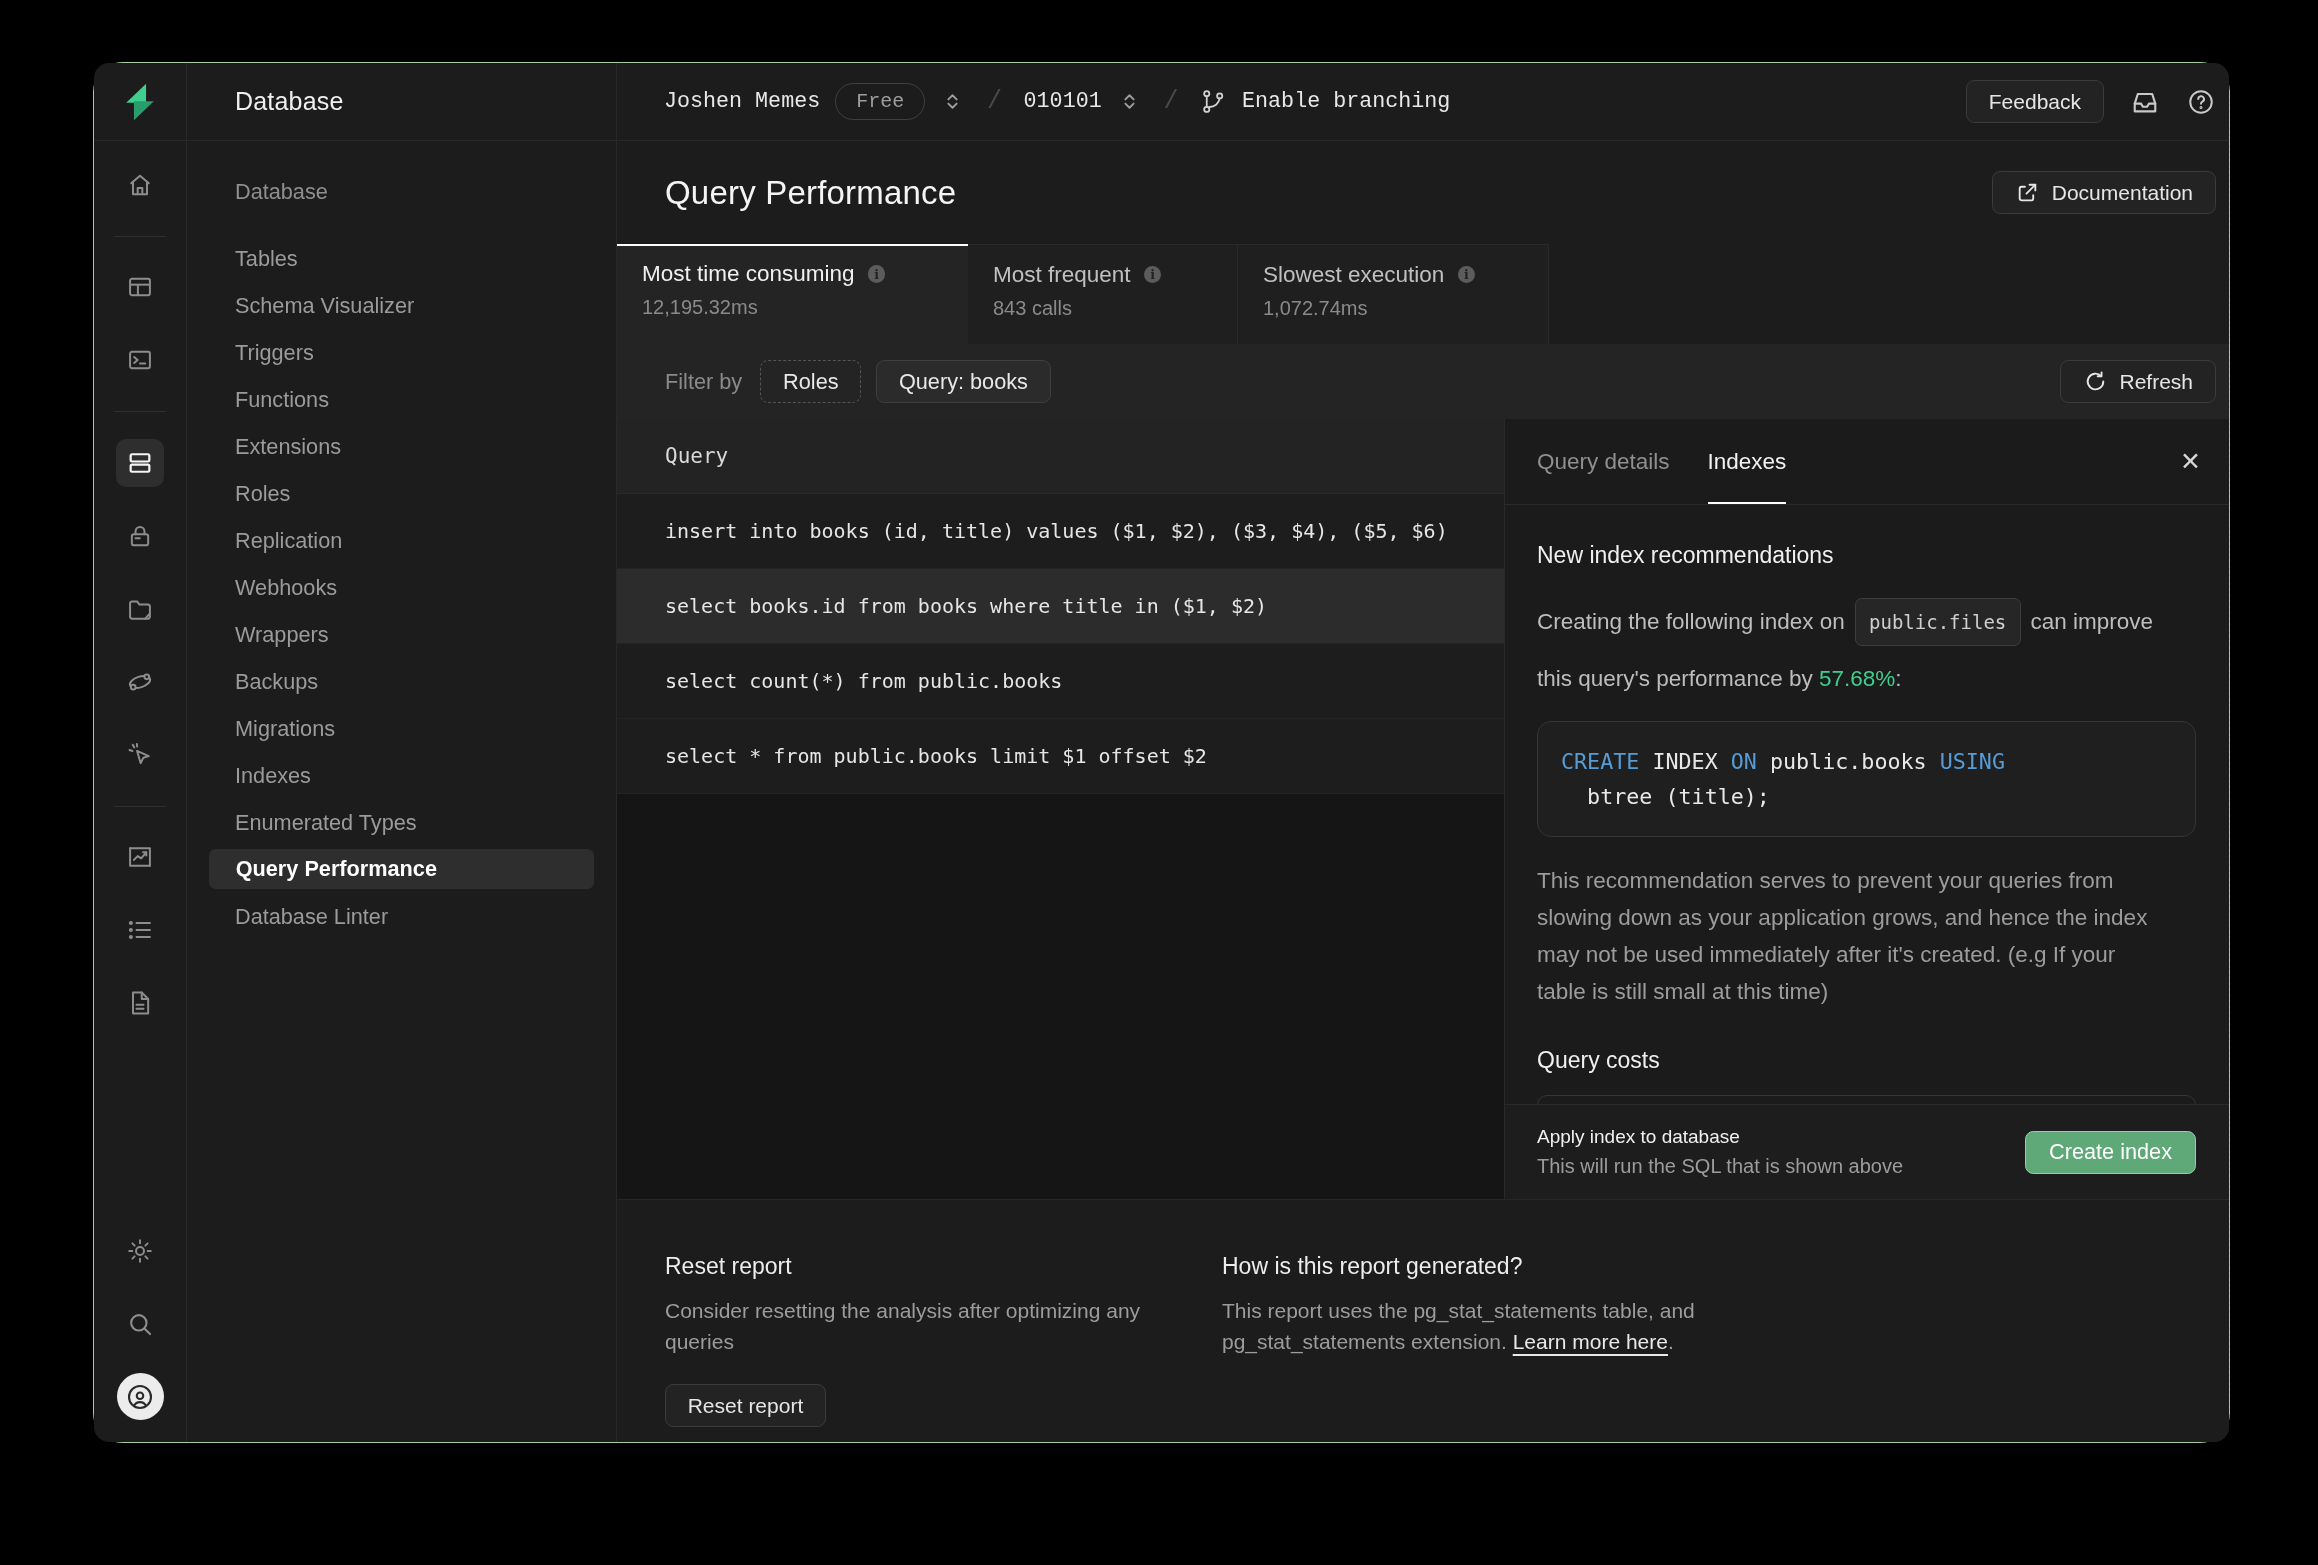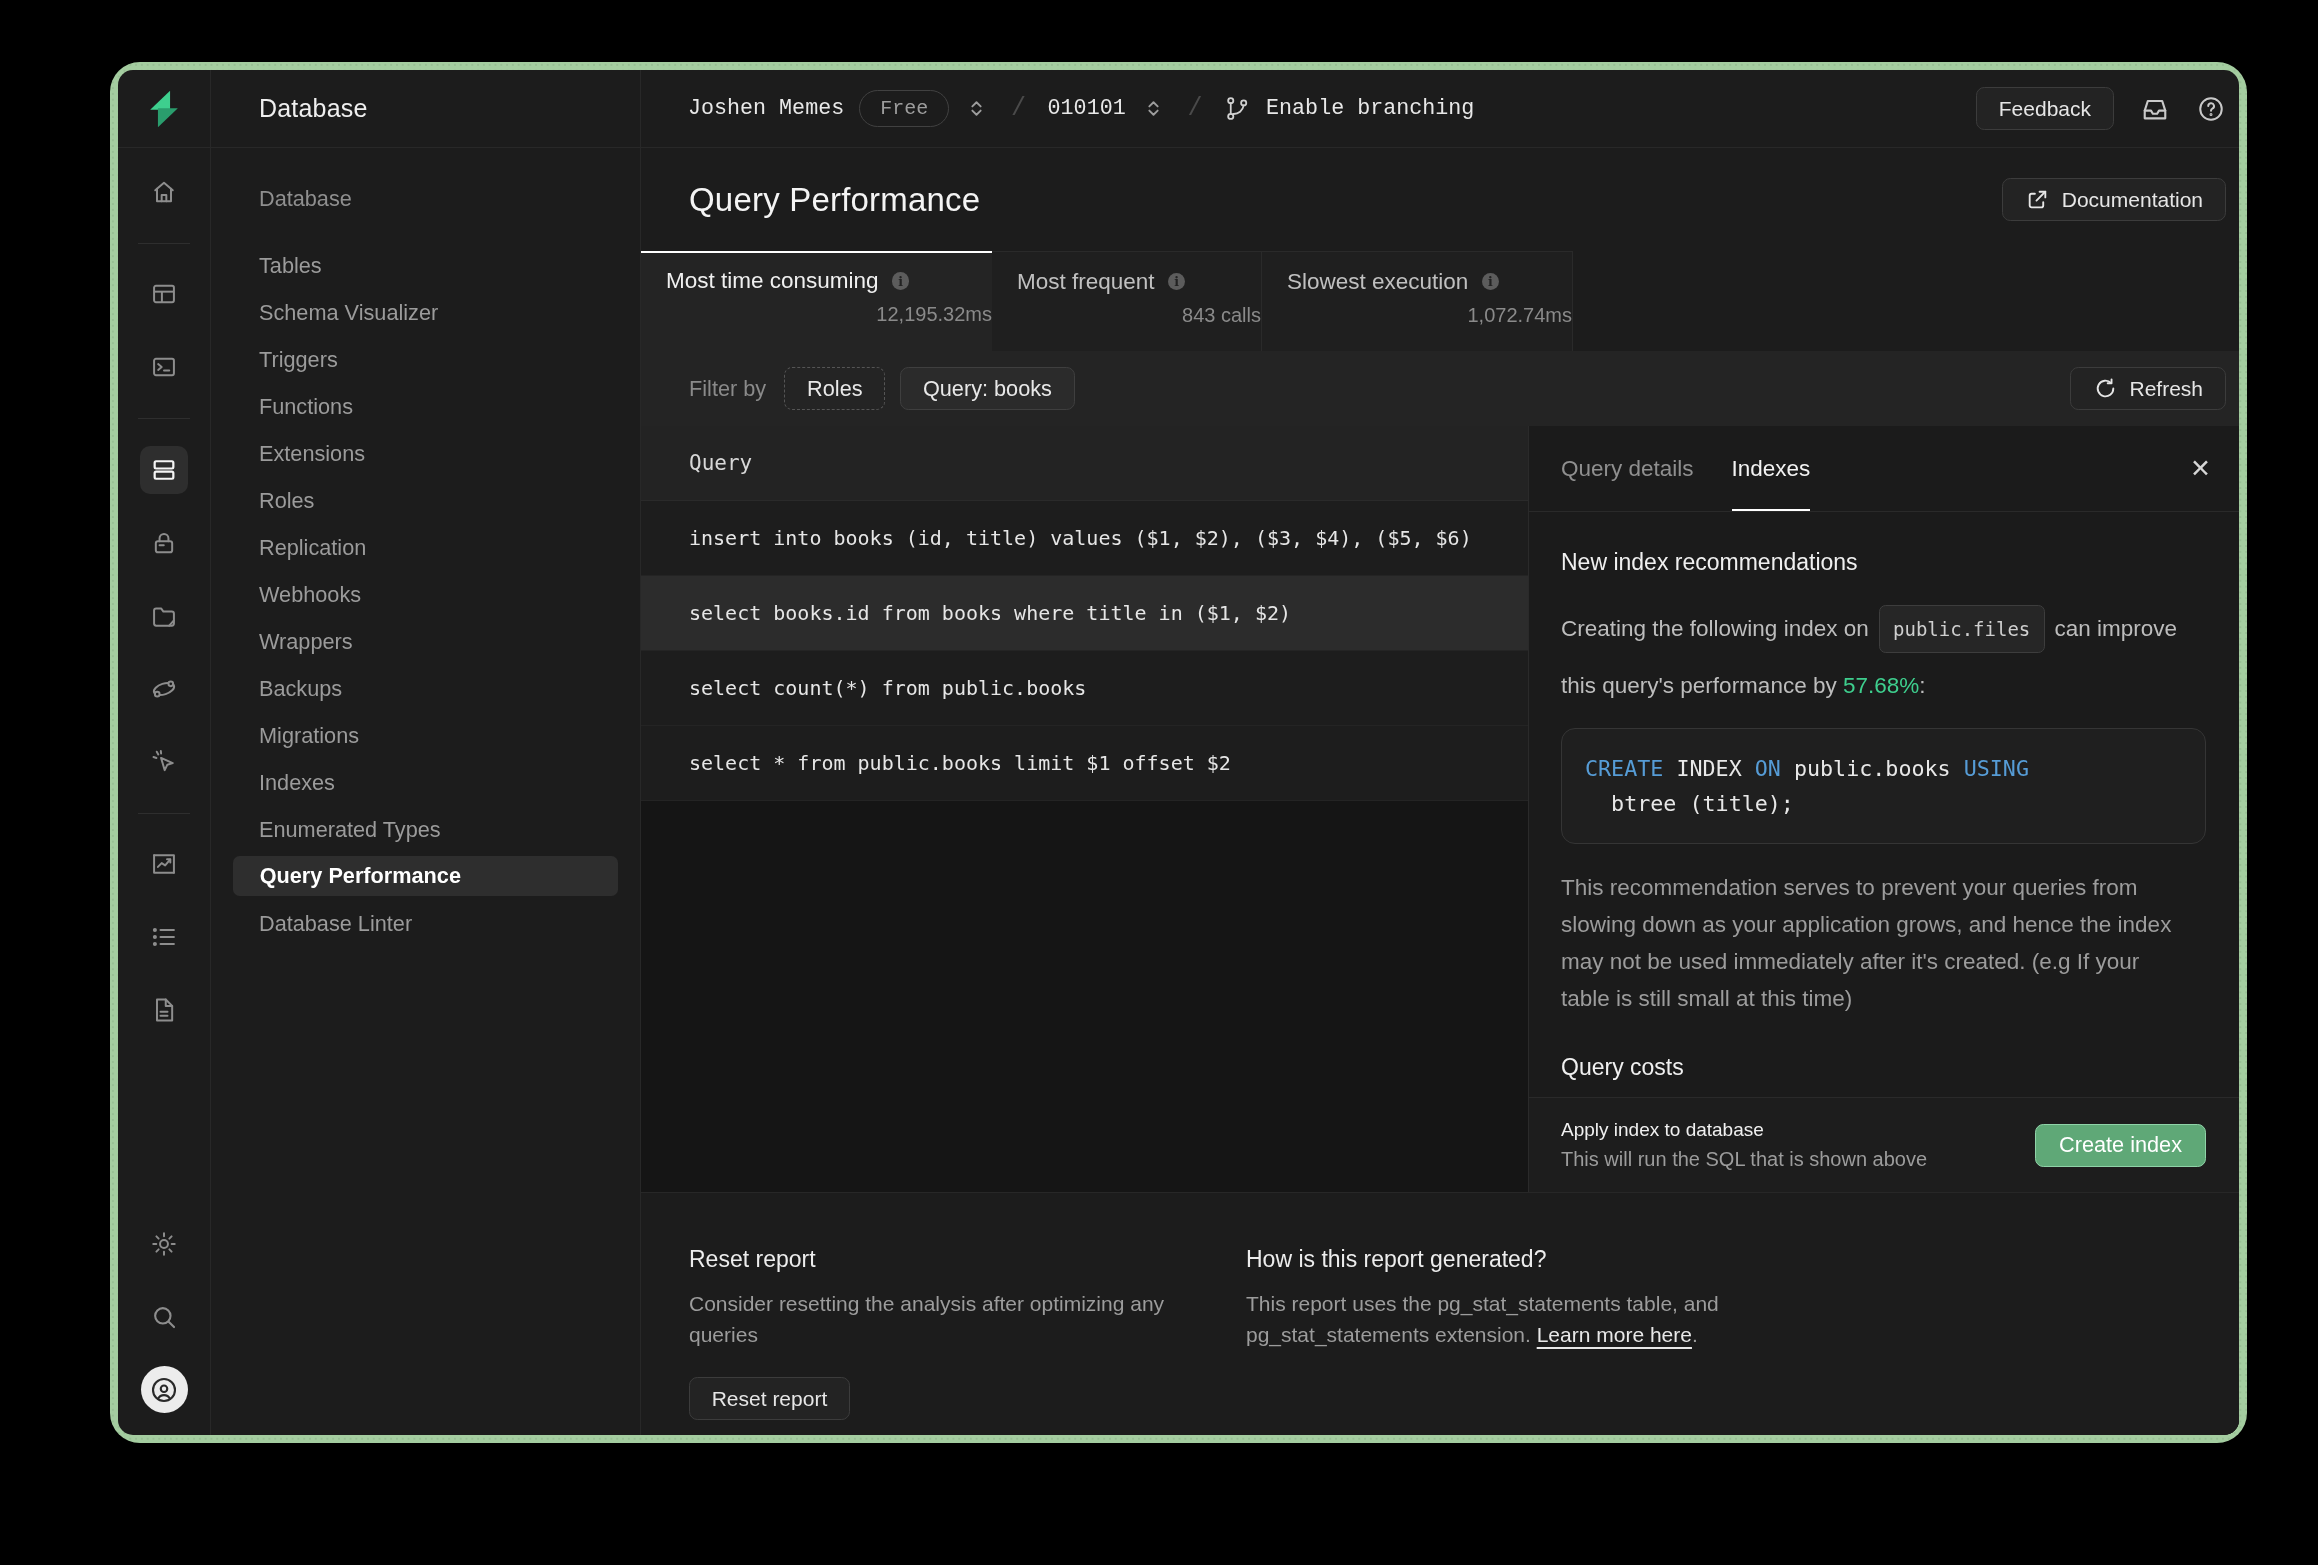--- a/index.html
+++ b/index.html
@@ -6,25 +6,25 @@
   html,body { background:#000; }
   body {
     width:2319px; height:1566px; position:relative; overflow:hidden;
     font-family:"Liberation Sans", sans-serif;
     -webkit-font-smoothing:antialiased;
   }
   svg { display:block; }
 
   
   .frame {
-    position:absolute; left:110px; top:62px; width:2137px; height:1381px;
+    position:absolute; left:93px; top:62px; width:2137px; height:1381px;
     background:#a4cda0;
     background-image: radial-gradient(rgba(60,90,60,.12) 0.8px, transparent 1.2px);
     background-size:5.8px 5.8px;
-    border-radius:30px; padding:8px;
+    border-radius:30px; padding:1px;
   }
   .win {
     width:100%; height:100%; background:#1c1c1c; border-radius:15px;
     overflow:hidden; display:flex; flex-direction:column; color:#e6e6e6;
   }
 
   
   .topbar { height:78px; display:flex; flex:0 0 auto; border-bottom:0.8px solid #282828; }
   .tb-logo { width:93px; flex:0 0 auto; border-right:0.8px solid #282828; display:flex; align-items:center; justify-content:center; }
   .tb-nav  { width:430px; flex:0 0 auto; border-right:0.8px solid #282828; display:flex; align-items:center; padding-left:48px; }
@@ -67,21 +67,21 @@
     height:40px; margin:3.3px 21.7px 4.2px; padding-left:27px; background:#2e2e2e;
     border-radius:6.7px; color:#ffffff; font-weight:700;
   }
 
   
   .main { flex:1; display:flex; flex-direction:column; min-width:0; background:#1c1c1c; }
   .page-head { height:103px; flex:0 0 auto; display:flex; align-items:center; justify-content:space-between; padding:0 13.3px 0 48px; }
   .page-title { font-size:33px; color:#f4f4f4; letter-spacing:0.2px; }
 
   .tabs { height:100px; flex:0 0 auto; display:flex; }
-  .tab { padding:16.7px 0 0 25px; background:#1f1f1f; border:0.8px solid #2a2a2a; border-bottom:none; cursor:pointer;text-align:right; }
+  .tab { padding:16.7px 0 0 25px; background:#1f1f1f; border:0.8px solid #2a2a2a; border-bottom:none; cursor:pointer; }
   .tab.t0 { width:351px; }
   .tab.t1 { width:270px; border-left:none; }
   .tab.t2 { width:311px; border-left:none; }
   .tab.active { background:#242424; border:none; border-top:2.5px solid #ffffff; padding-top:15px; }
   .tab-label { display:flex; align-items:center; gap:13.3px; font-size:22.5px; color:#c0c0c0; }
   .tab.active .tab-label { color:#f0f0f0; }
   .tab-value { margin-top:9.2px; font-size:20px; color:#8a8a8a; }
   .info-dot {
     width:17.5px; height:17.5px; border-radius:50%; background:#5c5c5c; color:#222;
     font-size:12.5px; font-weight:700; display:inline-flex; align-items:center; justify-content:center;

